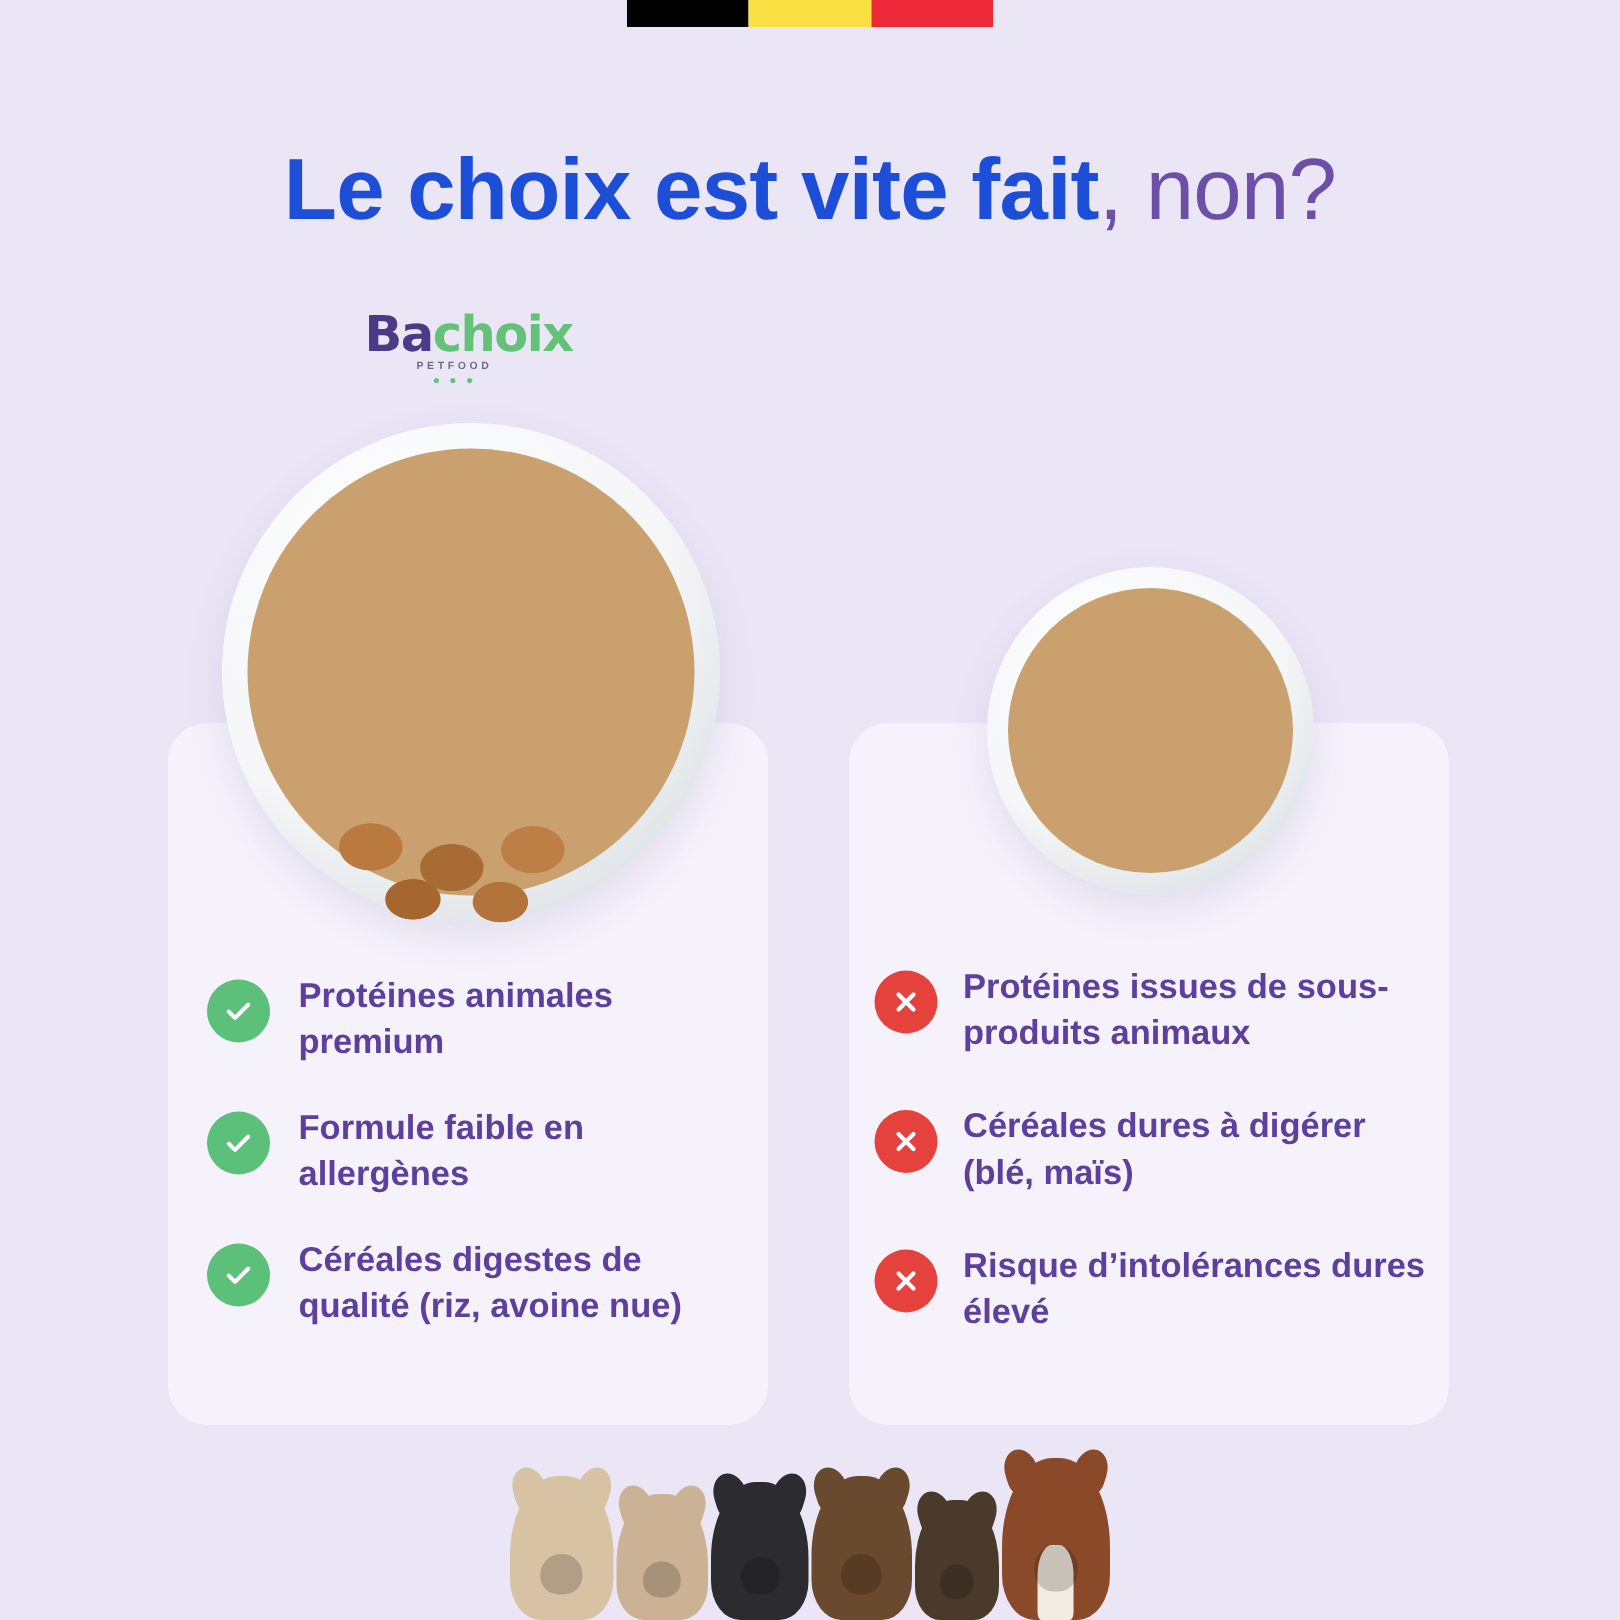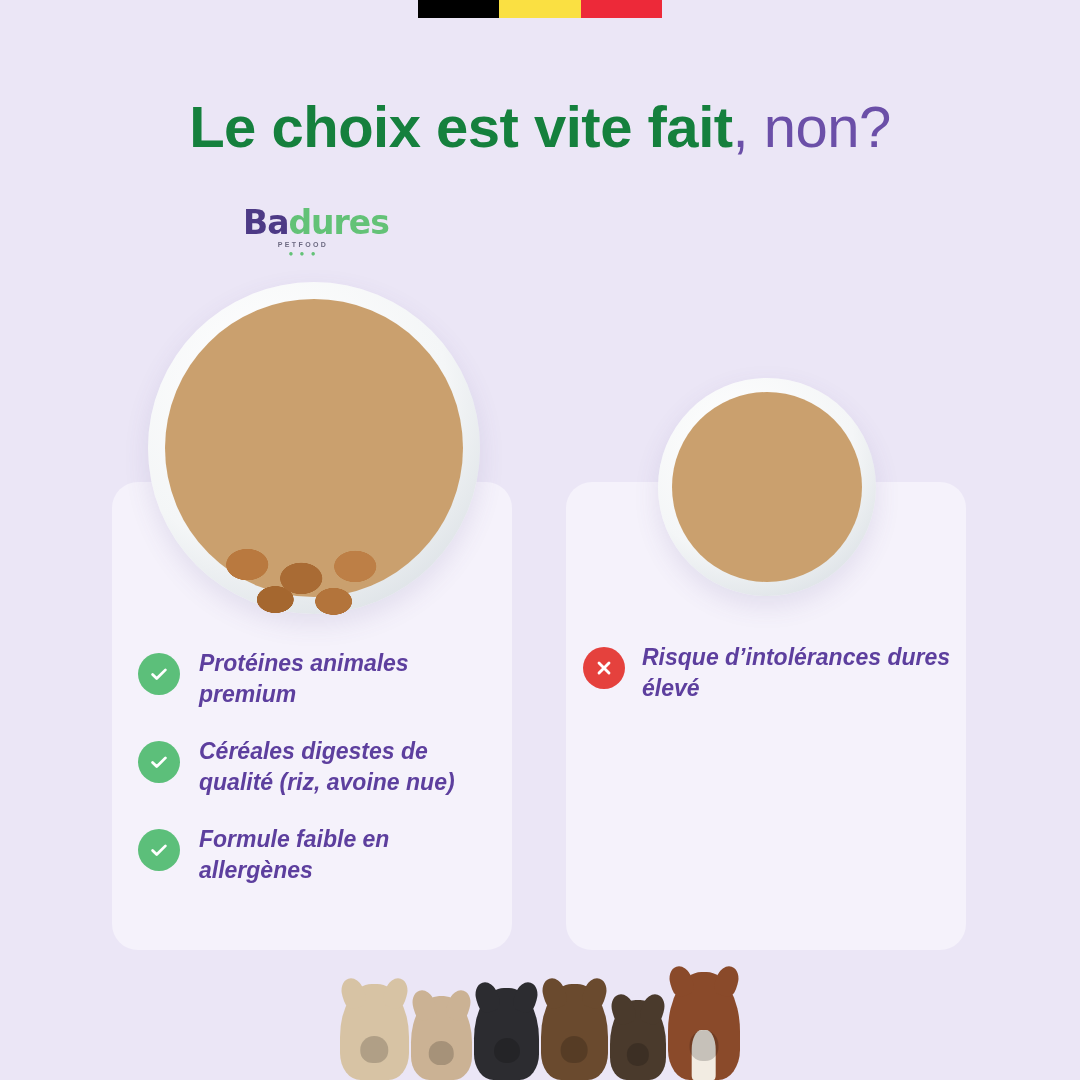--- a/index.html
+++ b/index.html
@@ -32,21 +32,21 @@
     top: 92px; left: 0; width: 1080px;
     text-align: center;
     font-size: 58px;
     line-height: 70px;
     color: #6b4fa8;
     letter-spacing: -0.5px;
     white-space: nowrap;
   }
   .headline .bold {
     font-weight: 800;
-    color: #15803d;
+    color: #1d4ed8;
   }
   .headline .light {
     font-weight: 400;
     color: #6b4fa8;
   }
 
   
   .brand-logo {
     position: absolute;
     top: 206px; left: 243px;
@@ -190,21 +190,20 @@
   .mark-yes { background: #5cbf7a; }
   .mark-no  { background: #e5413d; }
   .mark svg { display: block; }
 
   .feature-text {
     margin-left: 19px;
     font-size: 23px;
     line-height: 31px;
     font-weight: 700;
     color: #5d3f9e;
-    font-style: italic;
   }
   .features-right .feature-text { margin-left: 17px; }
 
   
   .dogs {
     position: absolute;
     left: 340px; bottom: 0;
     width: 400px; height: 118px;
     display: flex;
     align-items: flex-end;
@@ -261,21 +260,21 @@
     <span style="background:#FAE042"></span>
     <span style="background:#ED2939"></span>
   </div>
 
   <div class="headline">
     <span class="bold">Le choix est vite fait</span><span class="light">, non?</span>
   </div>
 
   <div class="brand-logo">
     <div class="brand-word">
-      <span class="b1">Ba</span><span class="b2">dures</span>
+      <span class="b1">Ba</span><span class="b2">choix</span>
     </div>
     <div class="brand-sub">PETFOOD</div>
     <div class="brand-dots">● ● ●</div>
   </div>
 
 
   <div class="card card-left"></div>
   <div class="card card-right"></div>
 
   <div class="bowl bowl-left">
@@ -301,39 +300,55 @@
           </svg>
       </div>
       <div class="feature-text">Protéines animales premium</div>
     </div>
     <div class="feature">
       <div class="mark mark-yes">
         <svg width="22" height="22" viewBox="0 0 24 24">
             <path d="M5 12.5l4.5 4.5L19 7.5" fill="none" stroke="#ffffff" stroke-width="3" stroke-linecap="round" stroke-linejoin="round"></path>
           </svg>
       </div>
-      <div class="feature-text">Céréales digestes de qualité (riz, avoine nue)</div>
+      <div class="feature-text">Formule faible en allergènes</div>
     </div>
     <div class="feature">
       <div class="mark mark-yes">
         <svg width="22" height="22" viewBox="0 0 24 24">
             <path d="M5 12.5l4.5 4.5L19 7.5" fill="none" stroke="#ffffff" stroke-width="3" stroke-linecap="round" stroke-linejoin="round"></path>
           </svg>
       </div>
-      <div class="feature-text">Formule faible en allergènes</div>
+      <div class="feature-text">Céréales digestes de qualité (riz, avoine nue)</div>
     </div>
   </div>
 
   <div class="features features-right">
     <div class="feature">
       <div class="mark mark-no">
         <svg width="20" height="20" viewBox="0 0 24 24">
             <path d="M6 6l12 12M18 6L6 18" fill="none" stroke="#ffffff" stroke-width="3.4" stroke-linecap="round"></path>
           </svg>
       </div>
+      <div class="feature-text">Protéines issues de sous-produits animaux</div>
+    </div>
+    <div class="feature">
+      <div class="mark mark-no">
+        <svg width="20" height="20" viewBox="0 0 24 24">
+            <path d="M6 6l12 12M18 6L6 18" fill="none" stroke="#ffffff" stroke-width="3.4" stroke-linecap="round"></path>
+          </svg>
+      </div>
+      <div class="feature-text">Céréales dures à digérer (blé, maïs)</div>
+    </div>
+    <div class="feature">
+      <div class="mark mark-no">
+        <svg width="20" height="20" viewBox="0 0 24 24">
+            <path d="M6 6l12 12M18 6L6 18" fill="none" stroke="#ffffff" stroke-width="3.4" stroke-linecap="round"></path>
+          </svg>
+      </div>
       <div class="feature-text">Risque d’intolérances dures élevé</div>
     </div>
   </div>
 
   <div class="dogs">
     <div class="dog d1">
         <div class="ear-l"></div>
         <div class="ear-r"></div>
         <div class="body"></div>
         <div class="snout"></div>

